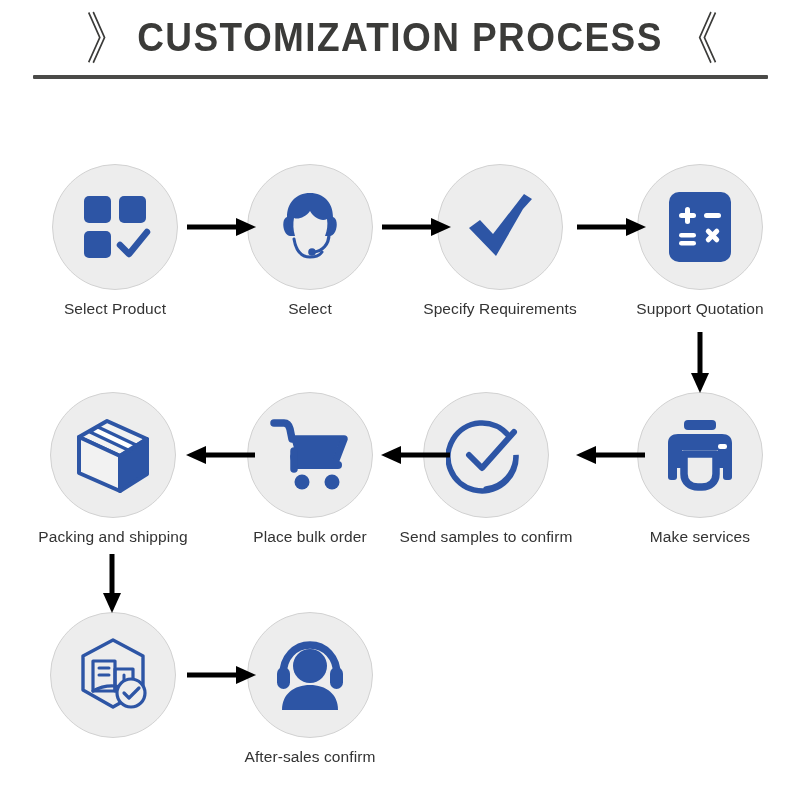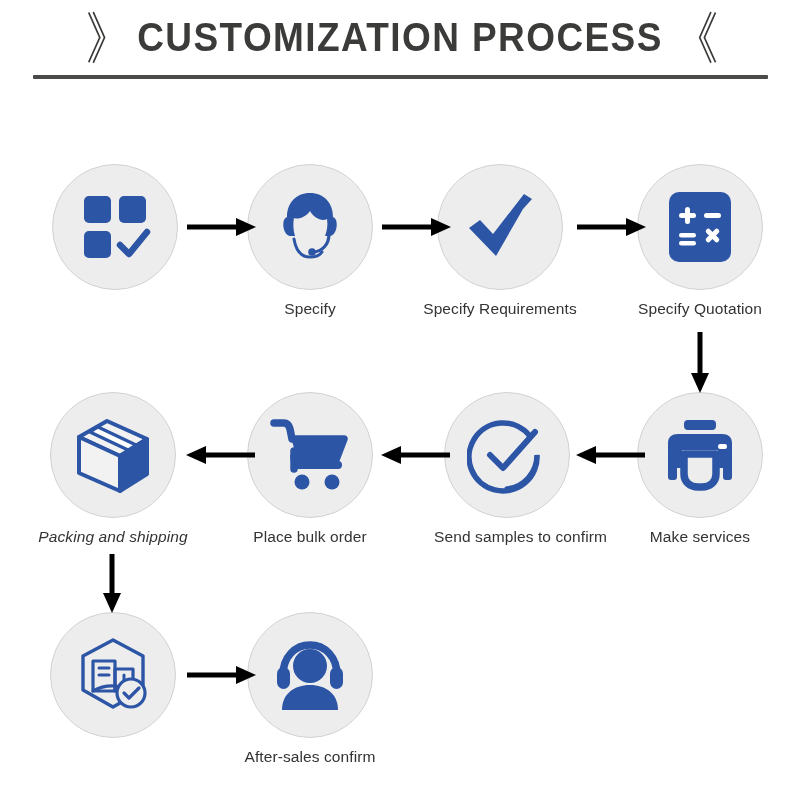--- a/index.html
+++ b/index.html
@@ -126,36 +126,37 @@
     <div class="circle">
       <span>
         <svg width="74" height="74" viewBox="0 0 74 74">
           <rect x="6" y="6" width="27" height="27" rx="5" fill="#2d55a5"></rect>
           <rect x="41" y="6" width="27" height="27" rx="5" fill="#2d55a5"></rect>
           <rect x="6" y="41" width="27" height="27" rx="5" fill="#2d55a5"></rect>
           <path d="M42 55 L51 64 L69 42" fill="none" stroke="#2d55a5" stroke-width="6.5" stroke-linecap="round" stroke-linejoin="round"></path>
         </svg>
       </span>
     </div>
+    <div class="node-label">Select Product</div>
   </div>
 
   <div class="node" style="left:230px; top:164px;">
     <div class="circle">
       <span>
         <svg width="80" height="80" viewBox="0 0 80 80">
           <path d="M40 6 C26 6 17 16 17 30 C17 38 18 44 20 49 L25 49 C23 43 23 36 24 31 C28 33 36 30 40 24 C44 31 52 35 57 32 C58 38 57 44 55 49 L60 49 C62 44 63 38 63 30 C63 16 54 6 40 6 Z" fill="#2d55a5"></path>
           <path d="M17 30 C13 31 12 39 15 45 C17 49 21 50 22 48" fill="#2d55a5"></path>
           <path d="M63 30 C67 31 68 39 65 45 C63 49 59 50 58 48" fill="#2d55a5"></path>
           <path d="M59 47 C59 58 52 64 44 65" fill="none" stroke="#2d55a5" stroke-width="3.2" stroke-linecap="round"></path>
           <circle cx="42" cy="65" r="3.8" fill="#2d55a5"></circle>
           <path d="M24 52 C26 64 32 70 40 70 C46 70 50 68 52 65" fill="none" stroke="#2d55a5" stroke-width="3" stroke-linecap="round"></path>
         </svg>
       </span>
     </div>
-    <div class="node-label">Specify</div>
+    <div class="node-label">Select</div>
   </div>
 
   <div class="node" style="left:420px; top:164px;">
     <div class="circle">
       <span>
         <svg width="80" height="80" viewBox="0 0 80 80">
           <path d="M9 41 L20 33 L33 47 L64 7 L72 12 L63 22 L36 69 Z" fill="#2d55a5"></path>
         </svg>
       </span>
     </div>
@@ -170,24 +171,24 @@
           <rect x="14" y="24" width="17" height="5" rx="2.5" fill="#ffffff"></rect>
           <rect x="20" y="18" width="5" height="17" rx="2.5" fill="#ffffff"></rect>
           <rect x="39" y="24" width="17" height="5" rx="2.5" fill="#ffffff"></rect>
           <rect x="14" y="44" width="17" height="4.6" rx="2.3" fill="#ffffff"></rect>
           <rect x="14" y="52" width="17" height="4.6" rx="2.3" fill="#ffffff"></rect>
           <rect x="39" y="44" width="17" height="5" rx="2.5" fill="#ffffff" transform="rotate(45 47.5 46.5)"></rect>
           <rect x="39" y="44" width="17" height="5" rx="2.5" fill="#ffffff" transform="rotate(-45 47.5 46.5)"></rect>
         </svg>
       </span>
     </div>
-    <div class="node-label">Specify Quotation</div>
-  </div>
-
-  <div class="node" style="left:33px; top:392px;font-style:italic;">
+    <div class="node-label">Support Quotation</div>
+  </div>
+
+  <div class="node" style="left:33px; top:392px;">
     <div class="circle">
       <span>
         <svg width="82" height="80" viewBox="0 0 82 80">
           <path d="M7 22 L35 6 L75 24 L48 41 Z" fill="#f2f2f2" stroke="#2d55a5" stroke-width="4" stroke-linejoin="round"></path>
           <path d="M7 22 L7 58 L48 76 L48 41 Z" fill="#f2f2f2" stroke="#2d55a5" stroke-width="4" stroke-linejoin="round"></path>
           <path d="M48 41 L75 24 L75 59 L48 76 Z" fill="#2d55a5" stroke="#2d55a5" stroke-width="4" stroke-linejoin="round"></path>
           <path d="M26 12 L64 30 L56 35 L18 17 Z" fill="#ffffff" stroke="#2d55a5" stroke-width="3.2" stroke-linejoin="round"></path>
         </svg>
       </span>
     </div>
@@ -203,21 +204,21 @@
           <path d="M26 48 L68 48" fill="none" stroke="#2d55a5" stroke-width="8" stroke-linecap="round"></path>
           <path d="M24 34 L24 52" fill="none" stroke="#2d55a5" stroke-width="7.5" stroke-linecap="round"></path>
           <circle cx="32" cy="65" r="7.5" fill="#2d55a5"></circle>
           <circle cx="62" cy="65" r="7.5" fill="#2d55a5"></circle>
         </svg>
       </span>
     </div>
     <div class="node-label">Place bulk order</div>
   </div>
 
-  <div class="node" style="left:427px; top:392px;text-align:right;">
+  <div class="node" style="left:406px; top:392px;">
     <div class="circle">
       <span>
         <svg width="80" height="80" viewBox="0 0 80 80">
           <path d="M62 20 A34 34 0 1 0 70 40 A34 34 0 0 1 40 74" fill="none" stroke="#2d55a5" stroke-width="5.5" stroke-linecap="round"></path>
           <path d="M23 40 L36 53 L68 17" fill="none" stroke="#2d55a5" stroke-width="6" stroke-linecap="round" stroke-linejoin="round"></path>
         </svg>
       </span>
     </div>
     <div class="node-label wide">Send samples to confirm</div>
   </div>

